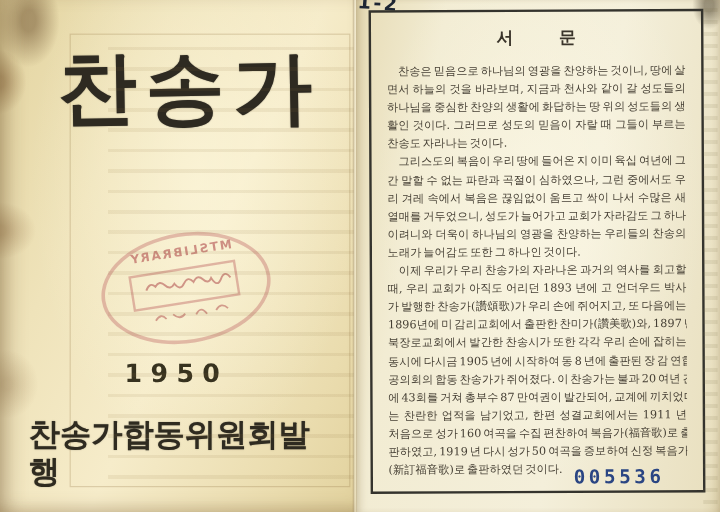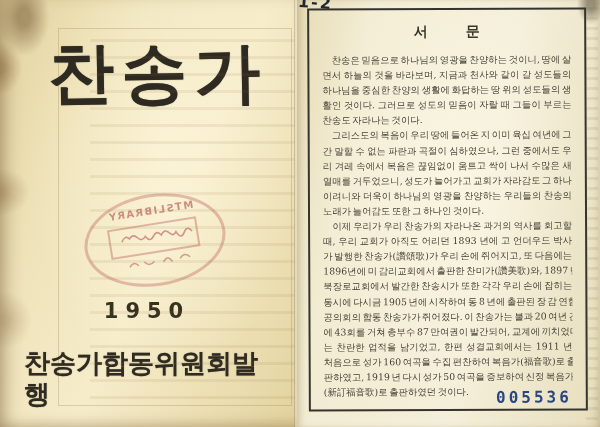--- a/index.html
+++ b/index.html
@@ -98,21 +98,21 @@
     margin-top:11px;padding:0 13px;color:#443e33;
     font-size:9.3px;letter-spacing:.1px;word-spacing:-1.5px;
   }
   .tline{
     height:15.1px;line-height:15.1px;white-space:nowrap;overflow:hidden;
     text-align:justify;text-align-last:justify;
   }
   .tline.indent{text-indent:1em;}
   .tline.last{text-align-last:left;}
   .serial{
-    position:absolute;right:14px;bottom:2px;
+    position:absolute;right:32px;bottom:2px;
     font-family:"DejaVu Sans Mono","Liberation Mono",monospace;
     font-size:16px;font-weight:bold;letter-spacing:3px;color:#2a4583;
   }
   .seam{
     position:absolute;left:294px;top:0;width:4px;height:427px;
     background:linear-gradient(90deg, rgba(110,85,45,.35), rgba(250,245,225,.6), rgba(110,85,45,.25));
   }
 </style>
 </head>
 <body>

